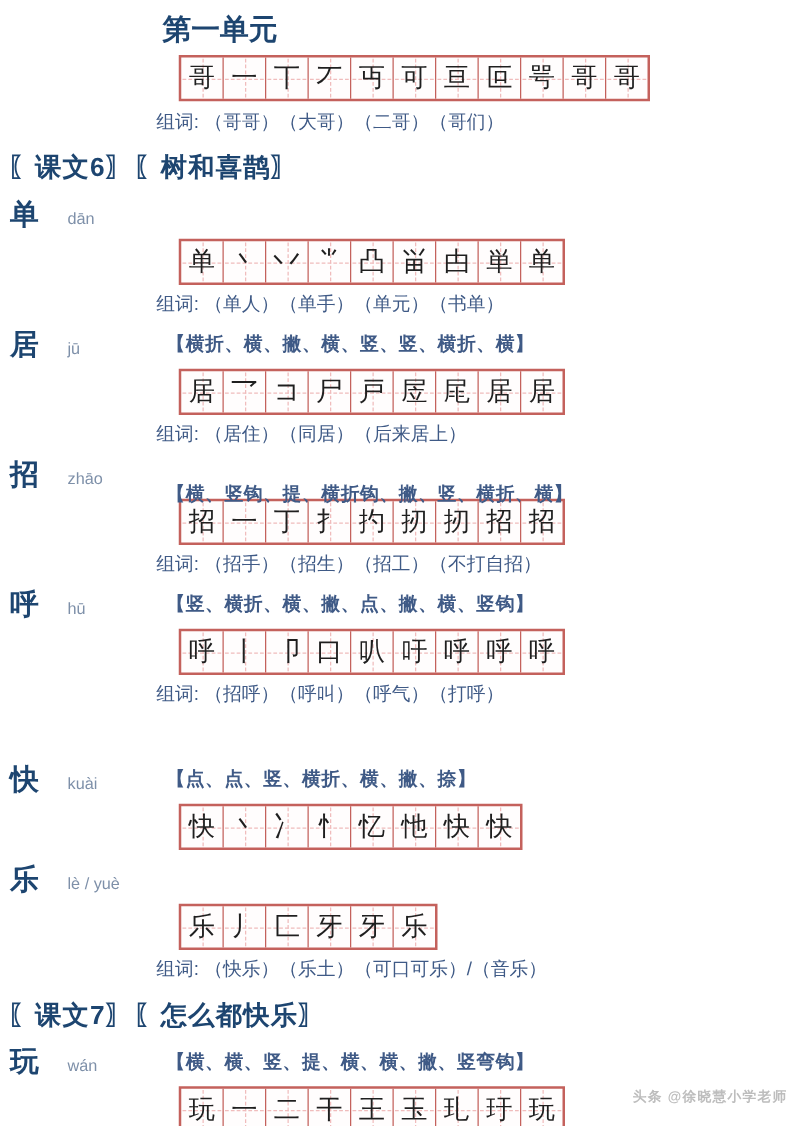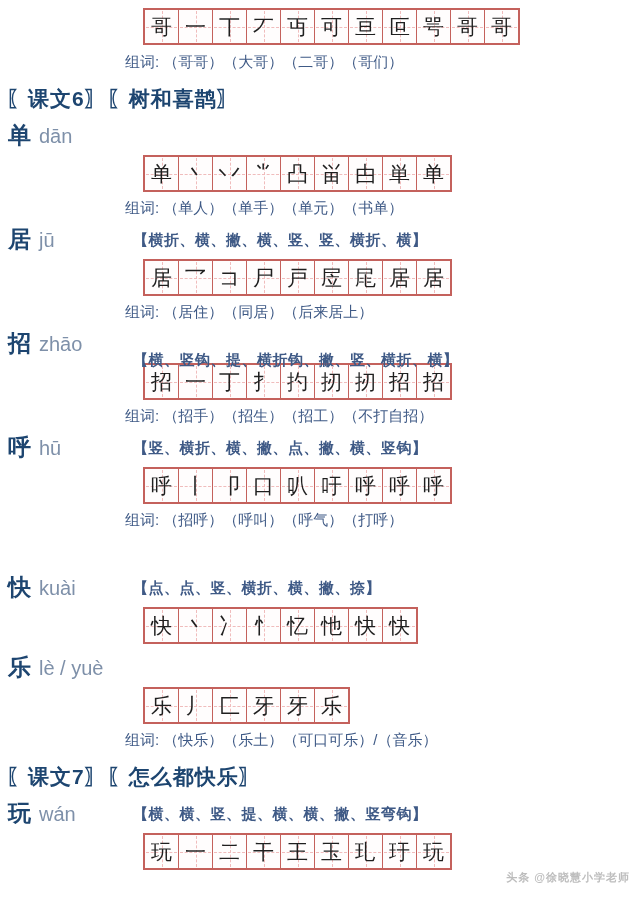--- a/index.html
+++ b/index.html
@@ -55,22 +55,22 @@
   .section{margin-top:10px;}
   .sec-head{
     display:flex;align-items:baseline;
     margin-left:8px;height:27px;
   }
   .sec-char{
     font-size:23px;font-weight:bold;color:var(--heading,#1d4570);
     line-height:27px;
   }
   .sec-pinyin{
-    margin-left:8px;
-    font-size:20px;color:var(--pinyin,#7e90a9);
+    margin-left:23px;
+    font-size:13px;color:var(--pinyin,#7e90a9);
   }
   .sec-strokes{
     position:absolute;left:133px;
     font-size:15px;font-weight:bold;color:var(--text-blue,#3f5a86);
     line-height:24px;letter-spacing:0.5px;
   }
   .sec-head-wrap{position:relative;}
   .section .grid-block{margin-top:6px;}
   .section .zuci{margin-top:7px;}
   .gap-before{margin-top:46px;}
@@ -79,20 +79,21 @@
     font-size:11px;font-weight:bold;
     color:var(--watermark,#bdbdbd);
     text-shadow:0 0 2px #ffffff;
     letter-spacing:1px;
   }
 </style>
 </head>
 <body>
 
 <div class="page" style="--heading: #1d4570; --text-blue: #3f5a86; --pinyin: #7e90a9; --grid-border: #c4615c; --grid-dash: #f0bcbc; --ink: #1f1f1f; --watermark: #bdbdbd;">
+  <div class="title">第一单元</div>
   <div id="content">
   <div>
     <div class="grid-block">
       <div class="stroke-grid">
             <div class="cell">
               <span>哥</span>
             </div>
             <div class="cell">
               <span>一</span>
             </div>

